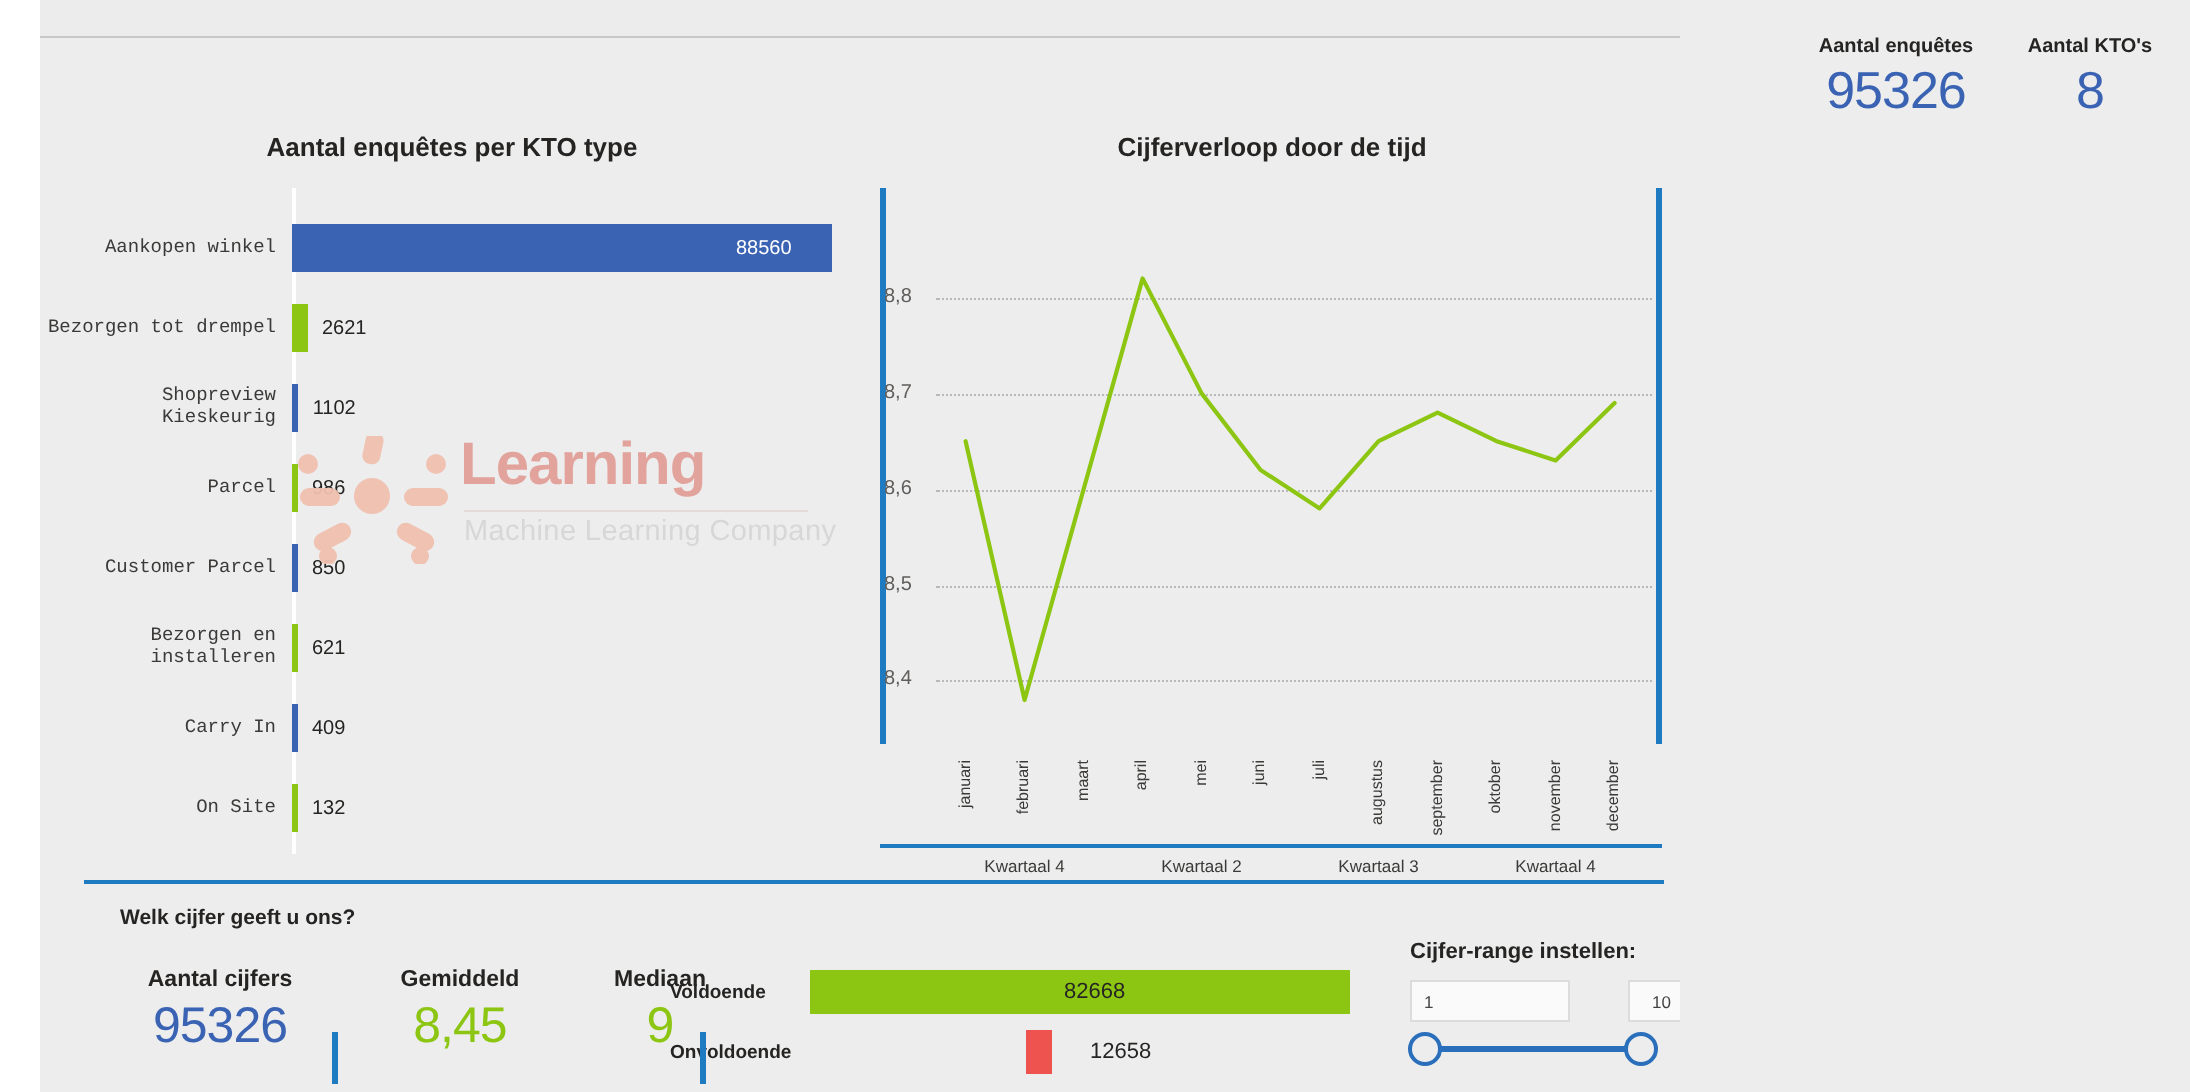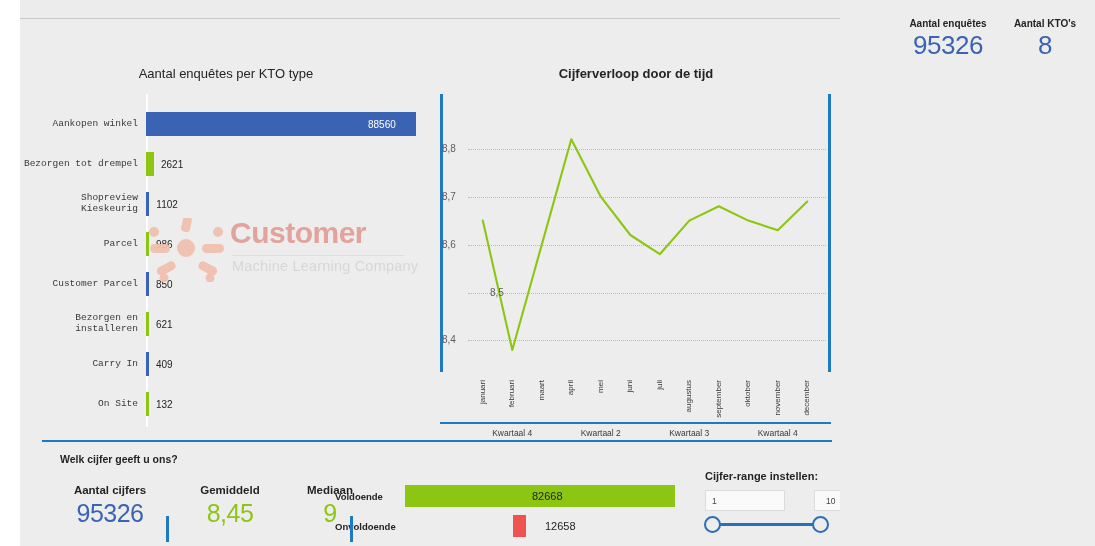--- a/index.html
+++ b/index.html
@@ -13,21 +13,21 @@
   .panel{position:absolute;background:#ededed;}
 
   
   #topstrip{position:absolute;left:0;top:0;width:1095px;height:18px;background:#ececec;}
   #hairline{position:absolute;left:20px;top:18px;width:1075px;height:1px;background:#c8c8c8;}
   #leftedge{position:absolute;left:0;top:0;width:20px;height:546px;background:#ffffff;}
 
   
   #barchart{left:20px;top:22px;width:412px;height:415px;}
   #bar-title{position:absolute;left:0;top:44px;width:412px;text-align:center;
-             font-size:13px;font-weight:normal;color:#252423;}
+             font-size:13px;font-weight:bold;color:#252423;}
   #bar-axisline{position:absolute;left:126px;top:72px;width:2px;height:333px;background:#ffffff;}
   .bar-row{position:absolute;left:0;width:412px;height:40px;}
   .bar-cat{position:absolute;left:0;top:0;width:118px;height:40px;
            display:flex;align-items:center;justify-content:flex-end;
            font-size:9.5px;color:#3b3a39;text-align:right;line-height:1.15;font-family:Liberation Mono, monospace;}
   .bar-track{position:absolute;left:126px;top:0;height:40px;}
   .bar-fill{position:absolute;top:8px;height:24px;}
   .bar-val{position:absolute;top:0;height:40px;display:flex;align-items:center;
            font-size:10px;color:#252423;white-space:nowrap;}
   .bar-val.inside{color:#ffffff;}
@@ -164,21 +164,21 @@
         <rect x="2" y="26" width="20" height="9" rx="4.5"></rect>
         <rect x="54" y="26" width="22" height="9" rx="4.5"></rect>
         <rect x="8" y="46" width="20" height="9" rx="4.5" transform="rotate(-28 18 50)"></rect>
         <rect x="50" y="46" width="20" height="9" rx="4.5" transform="rotate(28 60 50)"></rect>
         <circle cx="6" cy="14" r="5"></circle>
           <circle cx="70" cy="14" r="5"></circle>
         <circle cx="16" cy="60" r="4.5"></circle>
           <circle cx="62" cy="60" r="4.5"></circle>
       </g>
     </svg>
-    <div id="wm-text">Customer</div>
+    <div id="wm-text">Learning</div>
     <div id="wm-line"></div>
     <div id="wm-sub">Machine Learning Company</div>
   </div>
 
   <div class="panel" id="linechart">
     <div id="line-title">Cijferverloop door de tijd</div>
     <div id="line-axisL"></div>
     <div id="line-axisR"></div>
     <div id="line-bottomrule"></div>
     <div id="line-grid">
@@ -206,21 +206,21 @@
         <div class="xlab" style="left: 366.25px; top: 358px;">december</div>
       </div>
     <div id="line-qlabels">
         <div class="qlab" style="left: 36.25px; top: 406px; width: 80px;">Kwartaal 4</div>
         <div class="qlab" style="left: 124.75px; top: 406px; width: 80px;">Kwartaal 2</div>
         <div class="qlab" style="left: 213.25px; top: 406px; width: 80px;">Kwartaal 3</div>
         <div class="qlab" style="left: 301.75px; top: 406px; width: 80px;">Kwartaal 4</div>
       </div>
     <div id="yearlab">2019</div>
   <div class="ytick" style="top: 312.453px;">8,4</div>
-      <div class="ytick" style="top: 264.528px; margin-left: 48px;">8,5</div>
+      <div class="ytick" style="top: 264.528px;">8,5</div>
       <div class="ytick" style="top: 216.604px;">8,6</div>
       <div class="ytick" style="top: 168.679px;">8,7</div>
       <div class="ytick" style="top: 120.755px;">8,8</div>
     </div>
 
   <div class="panel" id="scorepanel">
     <div id="score-toprule"></div>
     <div id="score-q">Welk cijfer geeft u ons?</div>
     <div id="score-kpis">
         <div class="kpi" style="left: 40px; width: 100px;">

